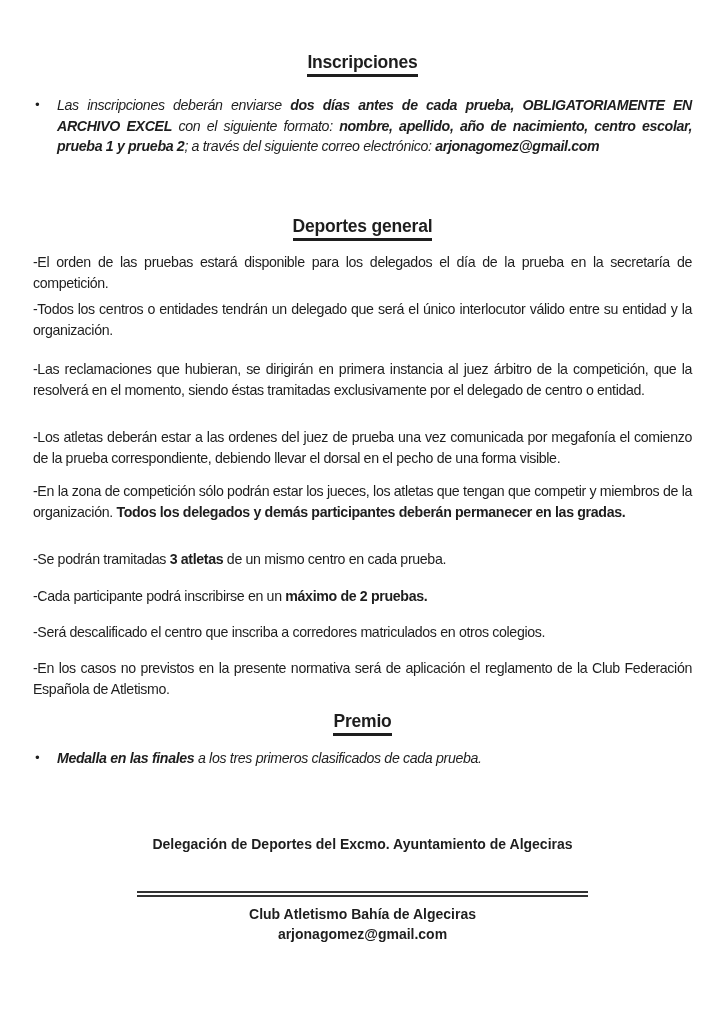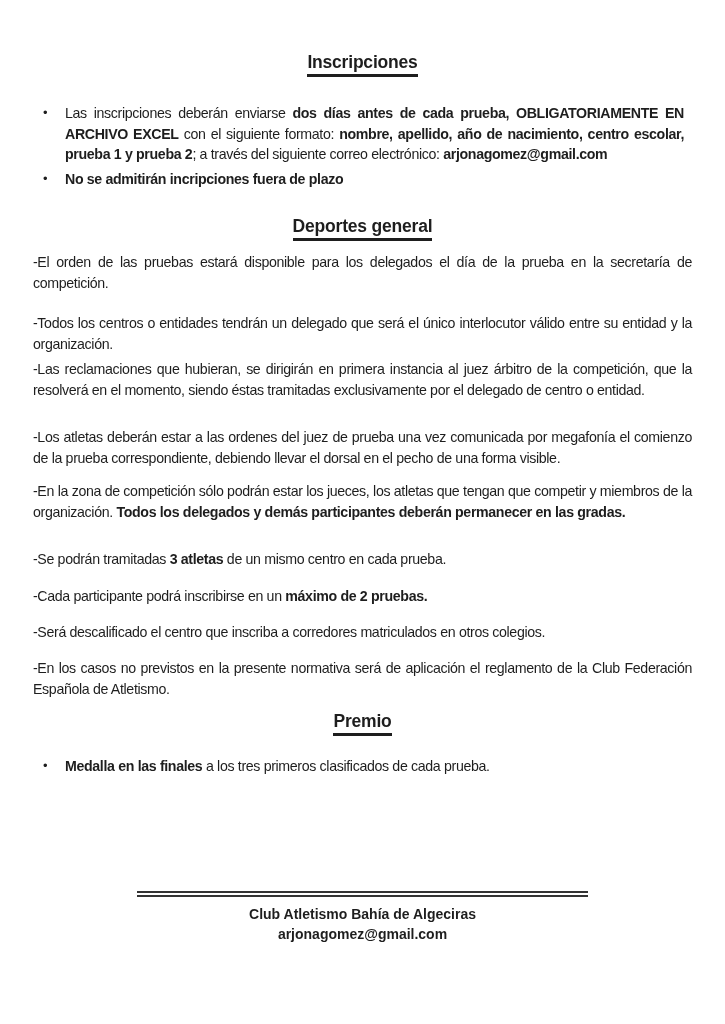--- a/index.html
+++ b/index.html
@@ -10,21 +10,21 @@
     .page { position: absolute; left: 33px; top: 0; width: 659px; }
     h2 {
       position: absolute; left: 0; width: 659px; margin: 0;
       text-align: center; font-size: 17.5px; font-weight: bold; letter-spacing: -0.2px;
     }
     h2 span {
       display: inline-block; border-bottom: 3px solid #1e1e1e; line-height: 19px; padding-bottom: 2px;
     }
     .block { position: absolute; left: 0; width: 659px; font-size: 14.2px; line-height: 20.5px; letter-spacing: -0.35px; }
     .just { text-align: justify; }
-    .bullets { list-style: none; margin: 8px; padding: 0; }
+    .bullets { list-style: none; margin: 0; padding: 0; font-style: italic; }
     .bullets li { position: relative; padding-left: 24px; margin-bottom: 4px; }
     .bullets li::before {
       content: "•"; position: absolute; left: 2px; top: 0; font-size: 13px;
     }
     b { font-weight: bold; }
     .footer { position: absolute; left: 0; width: 725px; text-align: center; font-weight: bold; font-size: 14px; line-height: 20px; }
     .dbl {
       position: absolute; left: 137px; width: 451px; top: 891px; height: 2px;
       border-top: 2px solid #333; border-bottom: 2px solid #333;
     }
@@ -36,32 +36,29 @@
 
   <h2 style="top:52px;">
     <span>Inscripciones</span>
   </h2>
 
   <div class="block" style="top:95px;">
     <ul class="bullets">
       <li class="just">
         <span>Las inscripciones deberán enviarse </span><b>dos días antes de cada prueba, OBLIGATORIAMENTE EN ARCHIVO EXCEL</b><span> con el siguiente formato: </span><b>nombre, apellido, año de nacimiento, centro escolar, prueba 1 y prueba 2</b><span>; a través del siguiente correo electrónico: </span><b>arjonagomez@gmail.com</b>
       </li>
-      <li>
-        <b>No se admitirán incripciones fuera de plazo</b>
-      </li>
     </ul>
   </div>
 
   <h2 style="top:216px;">
     <span>Deportes general</span>
   </h2>
 
   <div class="block just" style="top:252px;">-El orden de las pruebas estará disponible para los delegados el día de la prueba en la secretaría de competición.</div>
-  <div class="block just" style="top:313px;">-Todos los centros o entidades tendrán un delegado que será el único interlocutor válido entre su entidad y la organización.</div>
+  <div class="block just" style="top:299px;">-Todos los centros o entidades tendrán un delegado que será el único interlocutor válido entre su entidad y la organización.</div>
   <div class="block just" style="top:359px;">-Las reclamaciones que hubieran, se dirigirán en primera instancia al juez árbitro de la competición, que la resolverá en el momento, siendo éstas tramitadas exclusivamente por el delegado de centro o entidad.</div>
   <div class="block just" style="top:427px;">-Los atletas deberán estar a las ordenes del juez de prueba una vez comunicada por megafonía el comienzo de la prueba correspondiente, debiendo llevar el dorsal en el pecho de una forma visible.</div>
   <div class="block just" style="top:481px;">
     <span>-En la zona de competición sólo podrán estar los jueces, los atletas que tengan que competir y miembros de la organización. </span><b>Todos los delegados y demás participantes deberán permanecer en las gradas.</b>
   </div>
   <div class="block" style="top:549px;">
     <span>-Se podrán tramitadas </span><b>3 atletas</b><span> de un mismo centro en cada prueba.</span>
   </div>
   <div class="block" style="top:586px;">
     <span>-Cada participante podrá inscribirse en un </span><b>máximo de 2 pruebas.</b>
@@ -76,20 +73,21 @@
   <div class="block" style="top:748px;">
     <ul class="bullets">
       <li>
         <b>Medalla en las finales</b><span> a los tres primeros clasificados de cada prueba.</span>
       </li>
     </ul>
   </div>
 </div>
 
 <div class="footer" style="top:834px;">
+  <div>Delegación de Deportes del Excmo. Ayuntamiento de Algeciras</div>
 </div>
 
 <div class="dbl"></div>
 
 <div class="footer" style="top:904px;">
   <div>Club Atletismo Bahía de Algeciras</div>
   <div>arjonagomez@gmail.com</div>
 </div>
 
 </body></html>

